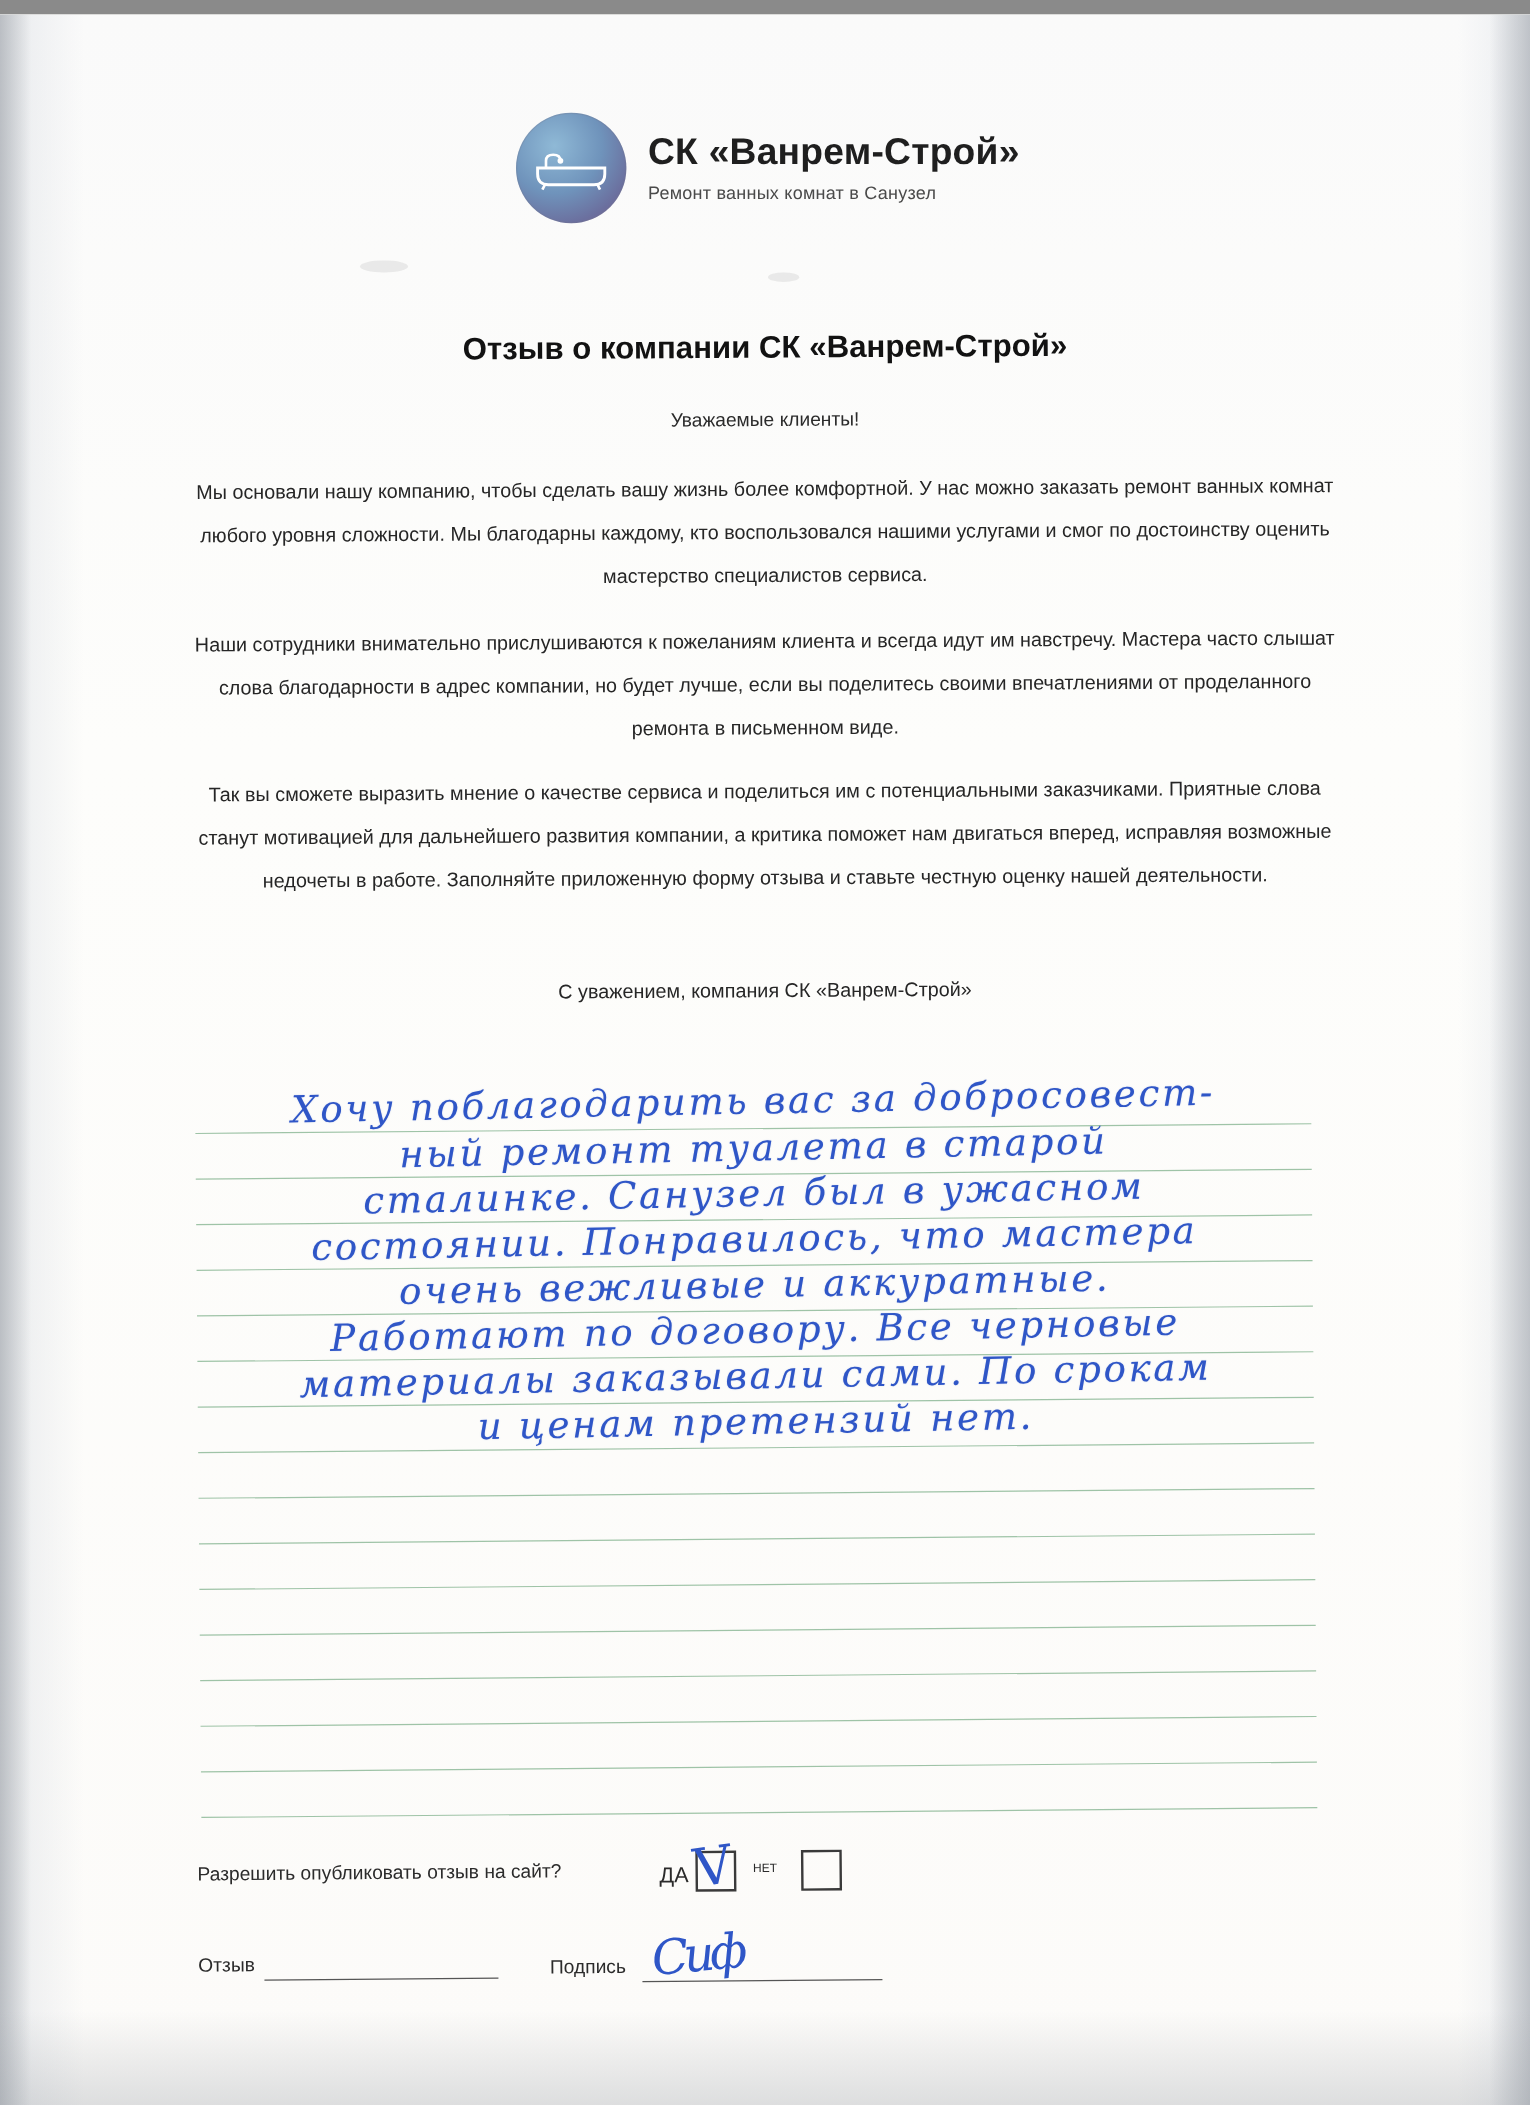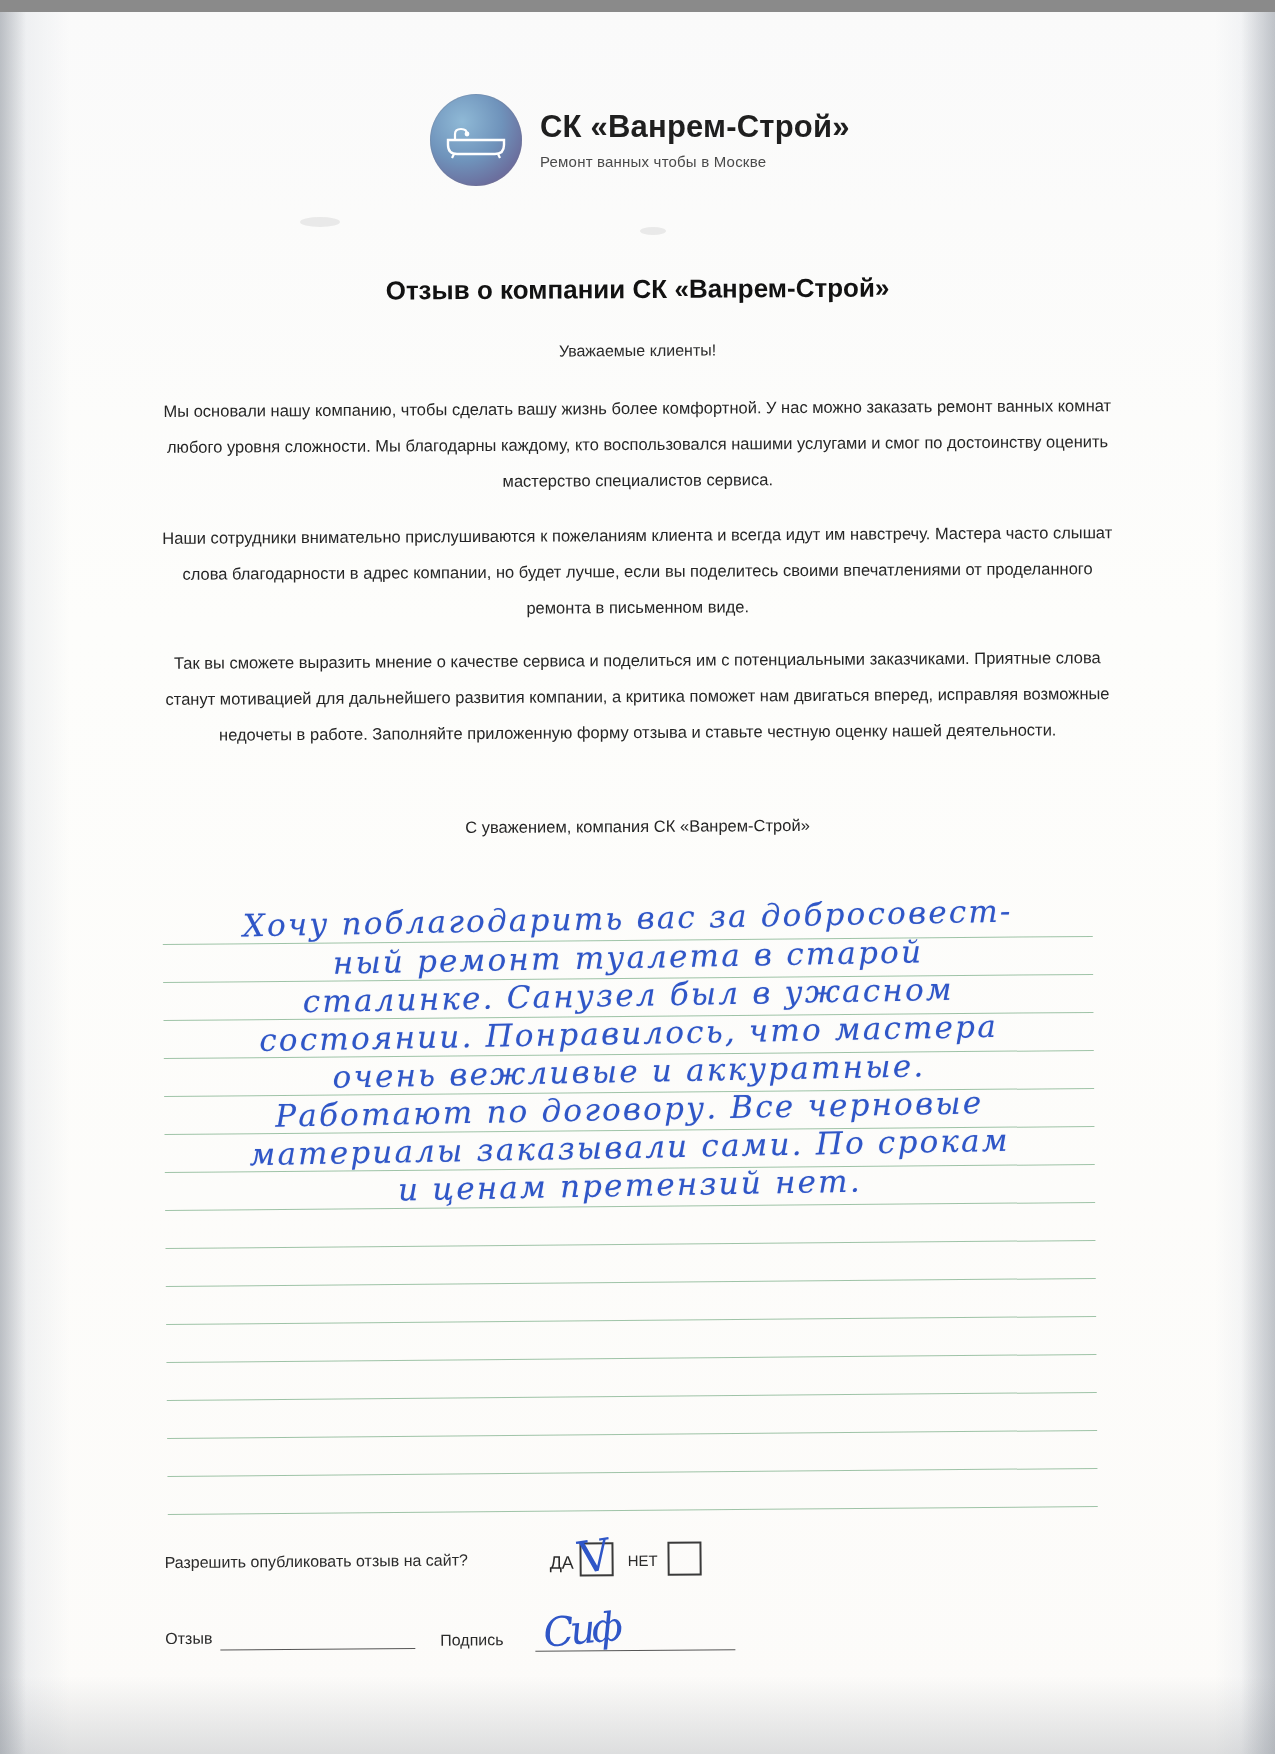--- a/index.html
+++ b/index.html
@@ -182,21 +182,21 @@
   .yes-label { position: absolute; left: 385px; top: 10px; font-size: 18px; }
   .box {
     position: absolute;
     top: 0;
     width: 30px;
     height: 30px;
     border: 2px solid #3a3a3a;
     background: transparent;
   }
   #yes-box { left: 415px; }
-  .no-label { position: absolute; left: 463px; top: 10px; font-size: 15px; }
+  .no-label { position: absolute; left: 463px; top: 10px; font-size: 10px; }
   #no-box { left: 503px; }
   .checkmark {
     position: absolute;
     left: 414px;
     top: -12px;
     font-family: "DejaVu Serif", serif;
     font-size: 44px;
     color: #2f56c7;
     transform: rotate(-8deg);
   }
@@ -209,21 +209,21 @@
     color: #2b2b2b;
   }
   .date-label { position: absolute; left: 0; top: 12px; }
   .date-line {
     position: absolute;
     left: 55px;
     top: 32px;
     width: 195px;
     border-bottom: 1.5px solid #555;
   }
-  .sig-label { position: absolute; left: 275px; top: 16px; }
+  .sig-label { position: absolute; left: 293px; top: 16px; }
   .sig-line {
     position: absolute;
     left: 370px;
     top: 36px;
     width: 200px;
     border-bottom: 1.5px solid #555;
   }
   .signature {
     position: absolute;
     left: 378px;
@@ -254,21 +254,21 @@
       <svg class="tub" viewBox="0 0 62 34" xmlns="http://www.w3.org/2000/svg" aria-hidden="true">
         <path d="M3 15 H59 V20 Q59 29 50 29 H12 Q3 29 3 20 Z" fill="none" stroke="#ffffff" stroke-width="2.4"></path>
         <path d="M10 15 V9 Q10 4 16 4 Q22 4 22 9" fill="none" stroke="#ffffff" stroke-width="2.2"></path>
         <circle cx="22" cy="9" r="2.4" fill="#ffffff"></circle>
         <line x1="9" y1="29" x2="7" y2="33" stroke="#ffffff" stroke-width="2.2"></line>
         <line x1="53" y1="29" x2="55" y2="33" stroke="#ffffff" stroke-width="2.2"></line>
       </svg>
     </div>
     <div>
       <div class="brand-title">СК «Ванрем-Строй»</div>
-      <div class="brand-sub">Ремонт ванных чтобы в Москве</div>
+      <div class="brand-sub">Ремонт ванных комнат в Санузел</div>
     </div>
   </div>
 
   <div class="doc-title">Отзыв о компании СК «Ванрем-Строй»</div>
   <div class="salutation">Уважаемые клиенты!</div>
 
   <div class="body-text" id="para1">Мы основали нашу компанию, чтобы сделать вашу жизнь более комфортной. У нас можно заказать ремонт ванных комнат любого уровня сложности. Мы благодарны каждому, кто воспользовался нашими услугами и смог по достоинству оценить мастерство специалистов сервиса.</div>
   <div class="body-text" id="para2">Наши сотрудники внимательно прислушиваются к пожеланиям клиента и всегда идут им навстречу. Мастера часто слышат слова благодарности в адрес компании, но будет лучше, если вы поделитесь своими впечатлениями от проделанного ремонта в письменном виде.</div>
   <div class="body-text" id="para3">Так вы сможете выразить мнение о качестве сервиса и поделиться им с потенциальными заказчиками. Приятные слова станут мотивацией для дальнейшего развития компании, а критика поможет нам двигаться вперед, исправляя возможные недочеты в работе. Заполняйте приложенную форму отзыва и ставьте честную оценку нашей деятельности.</div>
   <div class="closing">С уважением, компания СК «Ванрем-Строй»</div>

